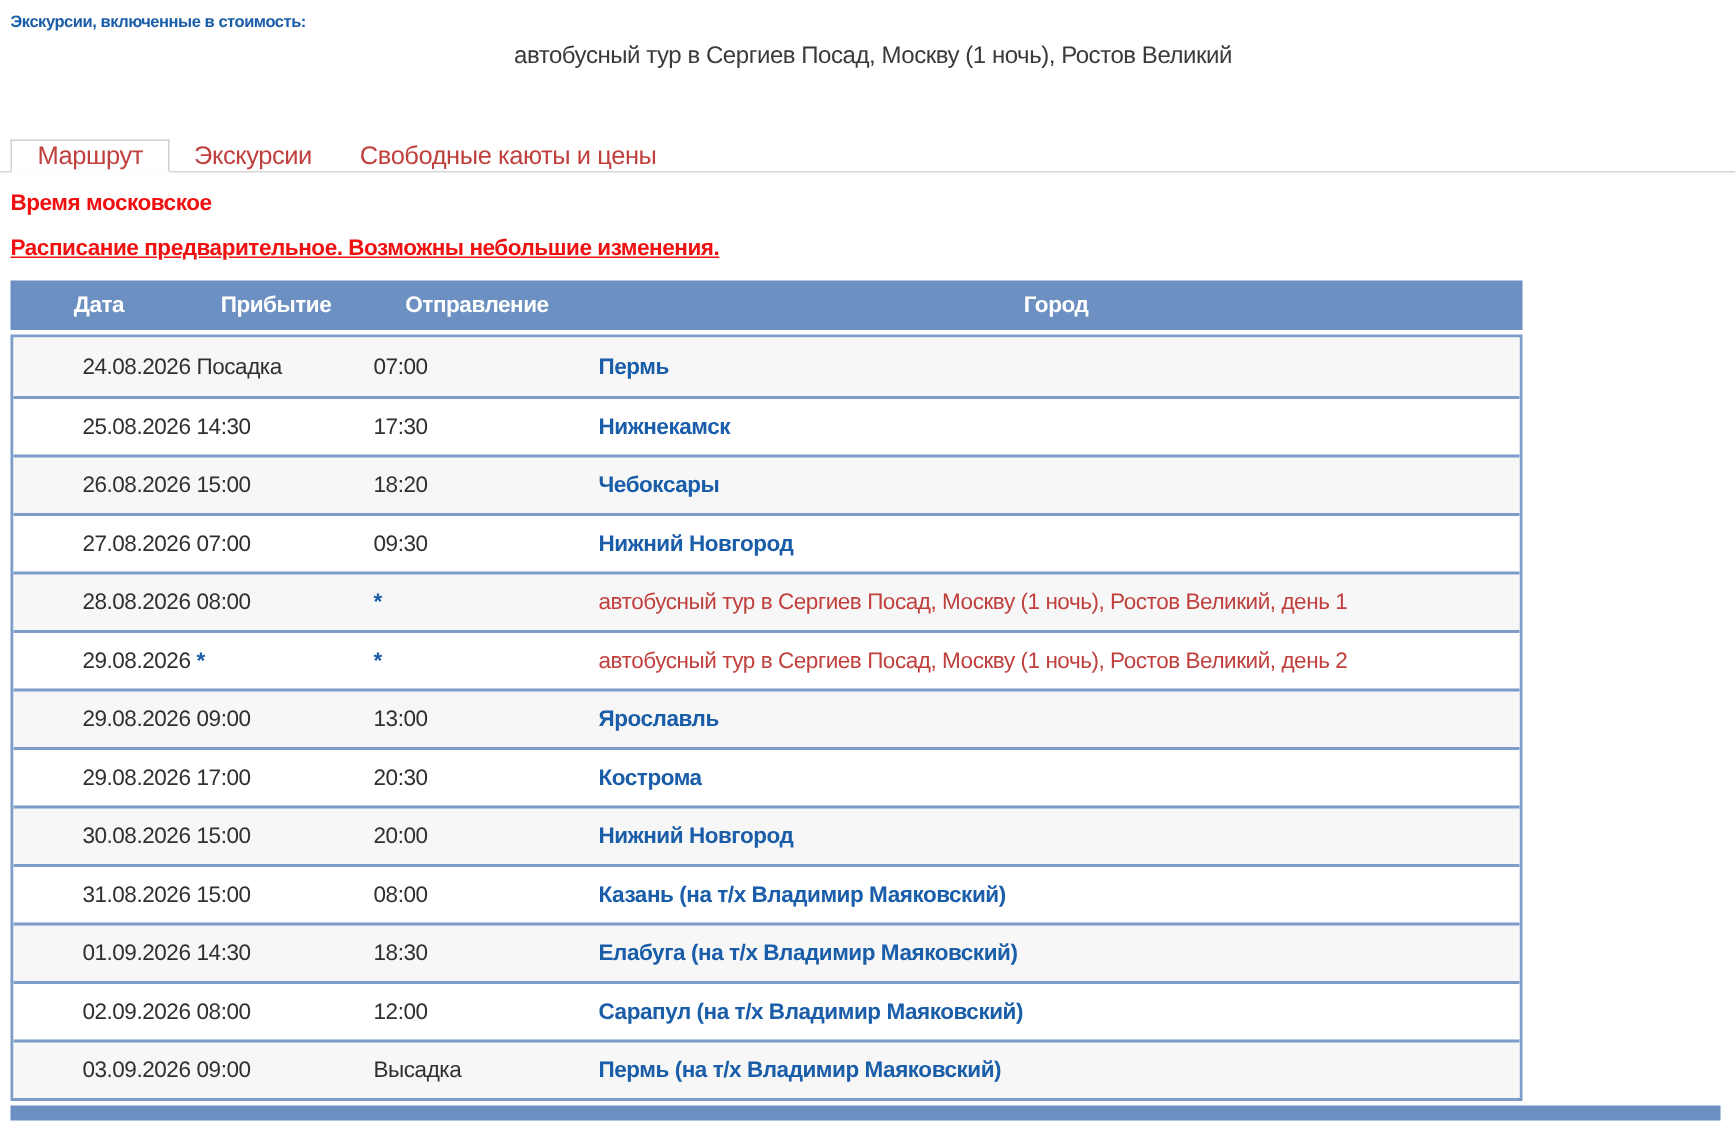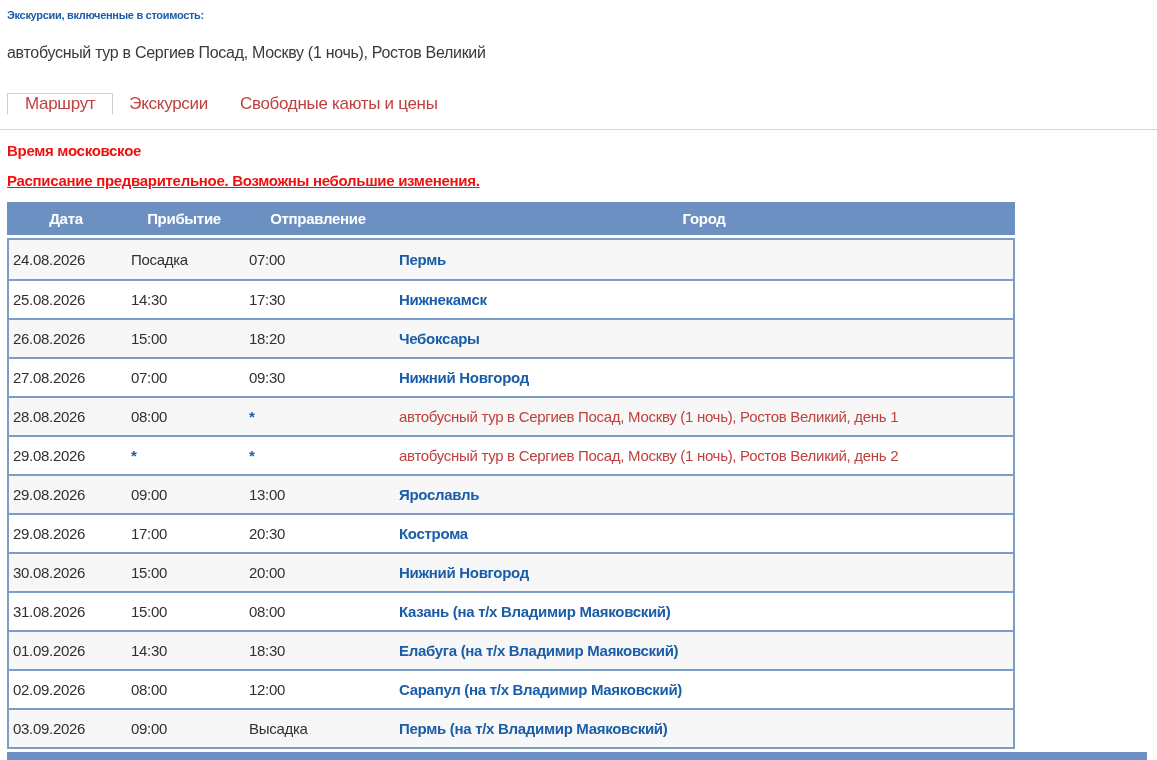--- a/index.html
+++ b/index.html
@@ -21,29 +21,29 @@
     color:var(--text-dark);
   }
   .page{padding-top:6px;}
 
   .included-title{
     margin-left:7px;
     font-size:11px;font-weight:bold;color:var(--link-blue);
     line-height:18px;
   }
   .included-value{
-    margin-left:7px;margin-top:19px;
-    font-size:16px;color:#3a3a3a;line-height:20px;
+    margin-left:7px;margin-top:4px;
+    font-size:16px;color:#3a3a3a;line-height:20px;text-align:center;
   }
 
   .tab-bar{
     margin-top:15px;
     padding-left:7px;
     border-bottom:1px solid var(--tab-line);
-    display:flex;align-items:center;
+    display:flex;align-items:flex-end;
     height:52px;
   }
   .tab{
     display:flex;align-items:center;
     padding:0 16px;
     font-size:17px;color:var(--tab-red);
     cursor:pointer;
     background:transparent;border:none;
   }
   .tab.active{
@@ -70,21 +70,21 @@
     margin:13px 0 0 7px;
     width:1008px;
   }
   .thead{
     background:var(--header-bg);
     height:33px;
     display:flex;align-items:center;
     color:#fff;font-size:15px;font-weight:bold;
   }
   .thead .hcell{text-align:center;}
-  .c1{width:118px;flex:0 0 118px;}
+  .c1{width:118px;flex:0 0 118px;text-align:right;}
   .c2{width:118px;flex:0 0 118px;}
   .c3{width:150px;flex:0 0 150px;}
   .c4{flex:1 1 auto;min-width:0;}
 
   .tbody{
     margin-top:3px;
     border:2px solid var(--table-border);
     background:#fff;
   }
   .trow{

